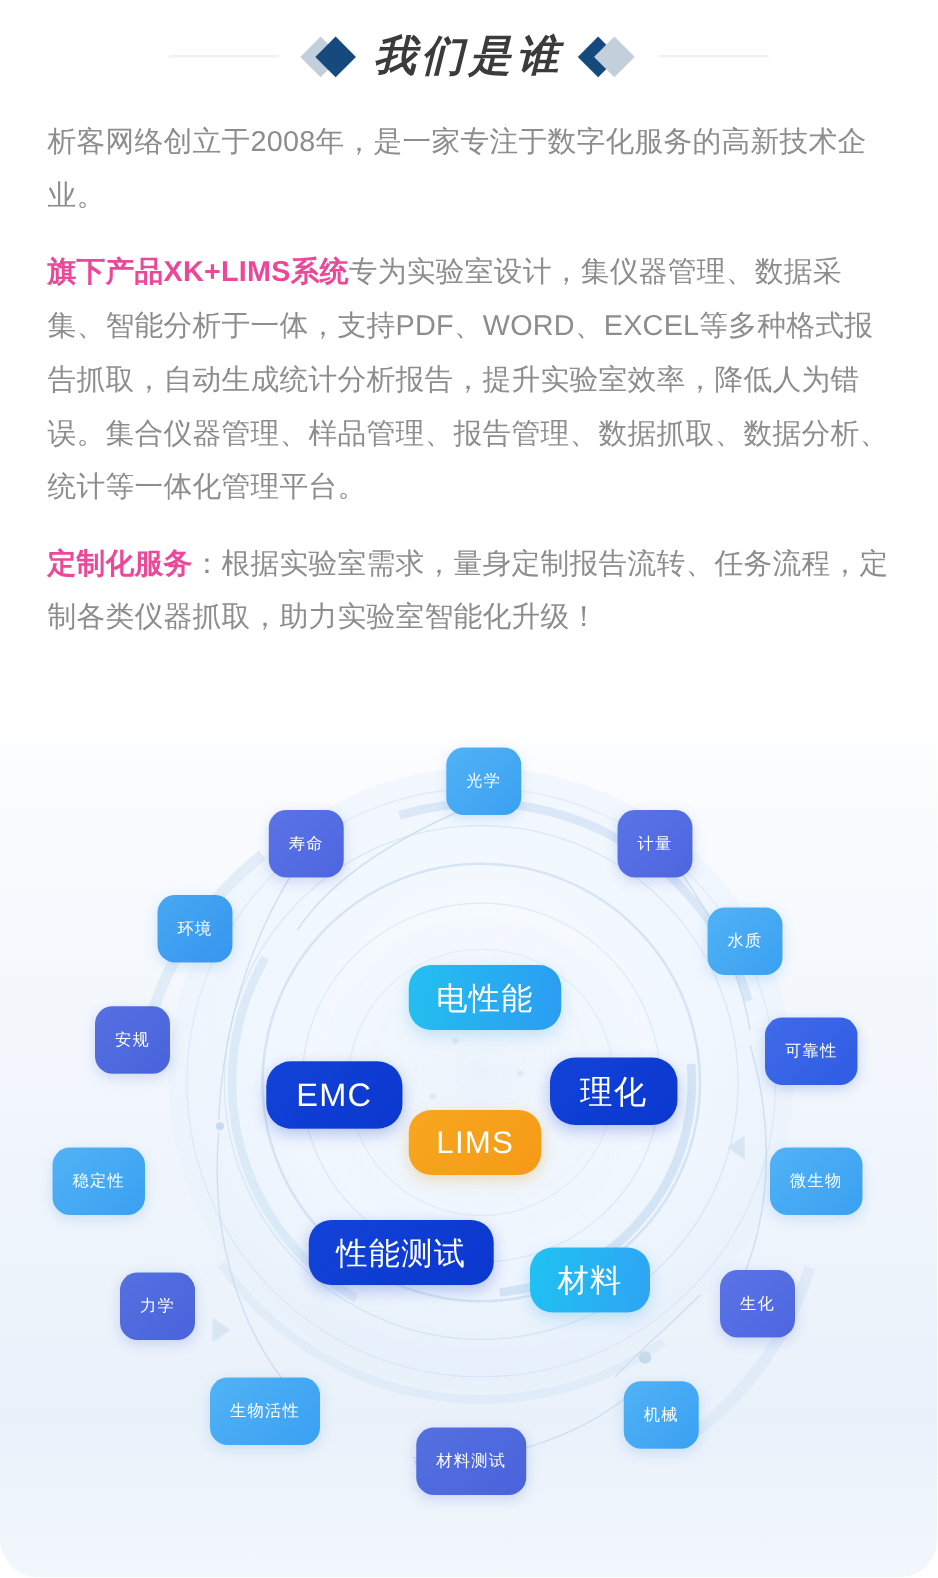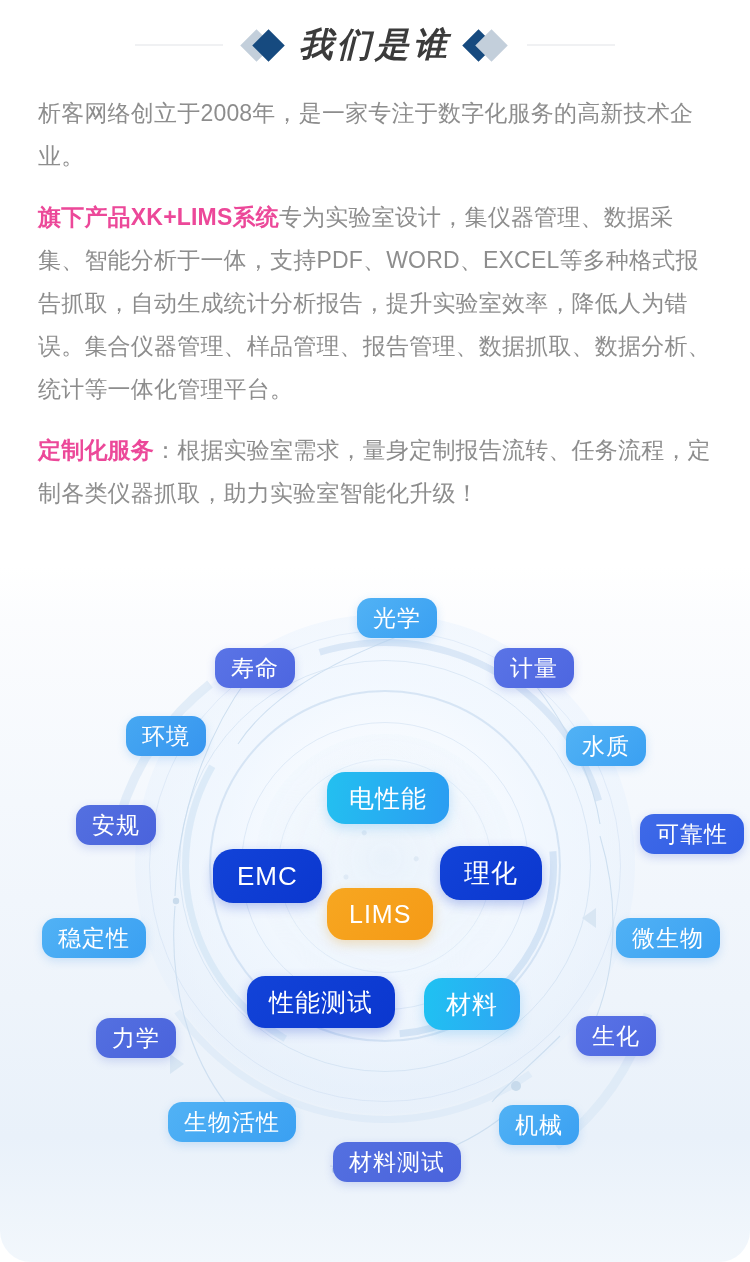--- a/index.html
+++ b/index.html
@@ -194,30 +194,30 @@
     position: absolute;
     display: flex;
     align-items: center;
     justify-content: center;
     color: #ffffff;
     border-radius: 999px;
     white-space: nowrap;
     box-sizing: border-box;
     letter-spacing: 1px;
   }
-  .tag.sm { font-size: 23px; padding: 0 16px; height: 40px; border-radius: 14px; text-align: center; }
+  .tag.sm { font-size: 13px; padding: 0 16px; height: 54px; border-radius: 14px; text-align: center; }
   .tag.lg { font-size: 25px; padding: 0 22px; height: 52px; border-radius: 18px; }
   .tag.xl { font-size: 26px; padding: 0 24px; height: 54px; border-radius: 20px; }
 
   
   .c-lightblue { background: linear-gradient(135deg,#51b2f5 0%,#3aa0f2 100%); box-shadow: 0 3px 10px rgba(70,150,230,0.22); }
   .c-skyblue   { background: linear-gradient(135deg,#46a8f2 0%,#3795ef 100%); box-shadow: 0 3px 10px rgba(70,150,230,0.22); }
   .c-indigo    { background: linear-gradient(135deg,#5470e0 0%,#4a63dc 100%); box-shadow: 0 3px 10px rgba(70,95,210,0.22); }
   .c-indigo2   { background: linear-gradient(135deg,#5a74e6 0%,#4d66e0 100%); box-shadow: 0 3px 10px rgba(70,95,210,0.22); }
-  .c-royal     { background: linear-gradient(135deg,#3f6ae8 0%,#2f5ce4 100%); box-shadow: 0 3px 10px rgba(50,85,210,0.24); margin-left: 28px; }
+  .c-royal     { background: linear-gradient(135deg,#3f6ae8 0%,#2f5ce4 100%); box-shadow: 0 3px 10px rgba(50,85,210,0.24); }
   .c-deepblue  { background: linear-gradient(135deg,#1243d8 0%,#0b37cf 100%); box-shadow: 0 4px 12px rgba(15,55,200,0.28); }
   .c-cyangrad  { background: linear-gradient(100deg,#23c0f0 0%,#2b9cf2 100%); box-shadow: 0 4px 12px rgba(40,160,235,0.25); }
   .c-cyangrad2 { background: linear-gradient(100deg,#1fc2f2 0%,#2fa4f3 100%); box-shadow: 0 4px 12px rgba(40,160,235,0.25); }
   .c-orange    { background: linear-gradient(135deg,#f7a721 0%,#f59a16 100%); box-shadow: 0 4px 12px rgba(235,150,20,0.28); }
 </style>
 </head>
 <body>
 
 <div class="page">
 
@@ -326,21 +326,21 @@
         </div>
         <div class="tag sm c-lightblue" style="left: 42px; top: 352px;">
           <span>稳定性</span>
         </div>
         <div class="tag sm c-lightblue" style="left: 616px; top: 352px;">
           <span>微生物</span>
         </div>
         <div class="tag lg c-deepblue" style="left: 247px; top: 410px;">
           <span>性能测试</span>
         </div>
-        <div class="tag lg c-cyangrad2" style="left: 424px; top: 412px;">
+        <div class="tag lg c-cyangrad2" style="left: 424px; top: 432px;">
           <span>材料</span>
         </div>
         <div class="tag sm c-indigo2" style="left: 576px; top: 450px;">
           <span>生化</span>
         </div>
         <div class="tag sm c-indigo" style="left: 96px; top: 452px;">
           <span>力学</span>
         </div>
         <div class="tag sm c-lightblue" style="left: 499px; top: 539px; padding-left: 16px;">
           <span>机械</span>

